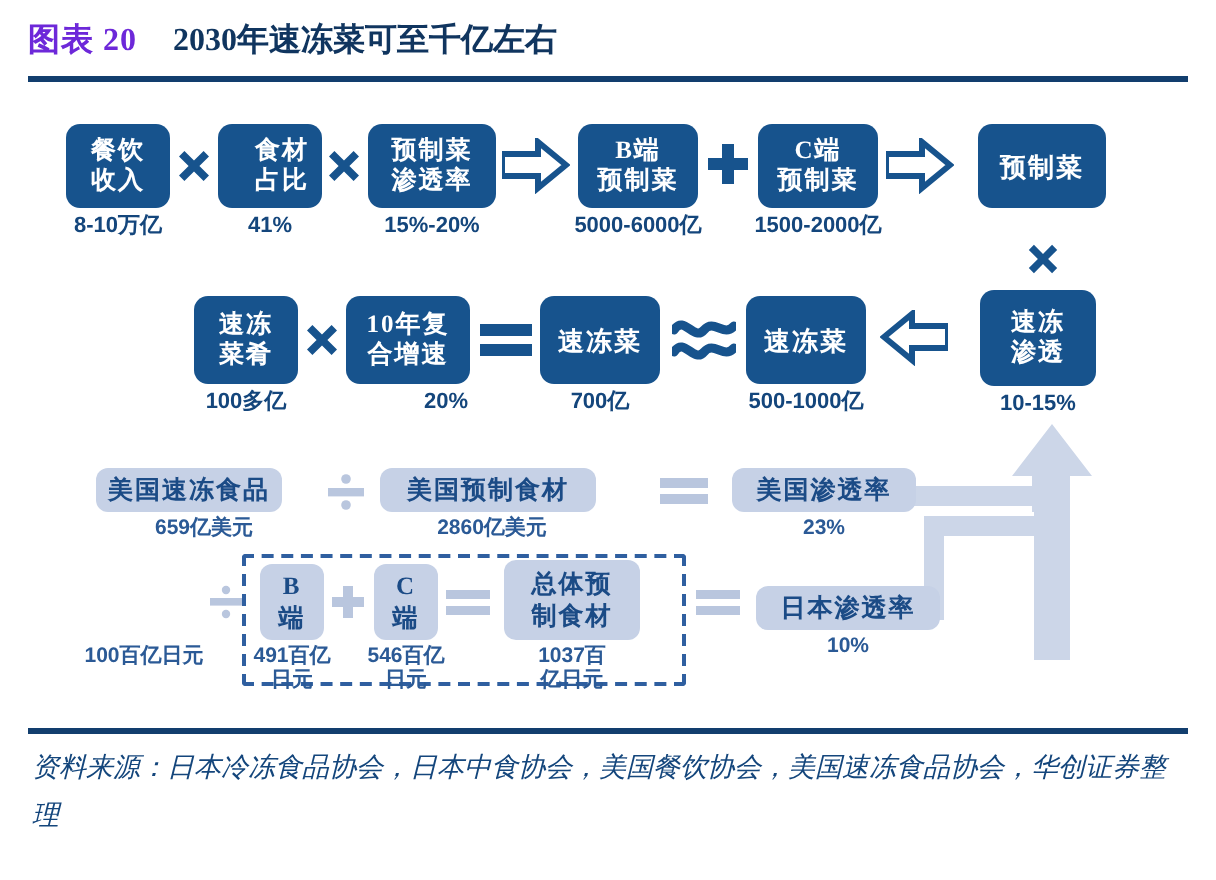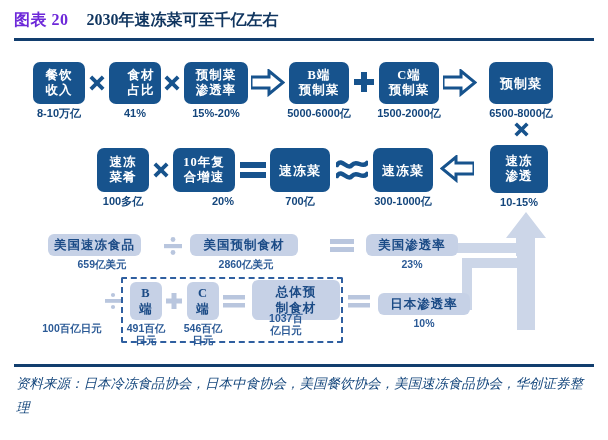--- a/index.html
+++ b/index.html
@@ -240,21 +240,20 @@
 
   <div class="op" style="left:443px; top:69px; width:34px; height:28px;">
     <svg width="34" height="28" viewBox="0 0 34 28">
       <path d="M0,8 L18,8 L18,2 L32,13.5 L18,25 L18,19 L0,19 Z" fill="none" stroke="#17538d" stroke-width="3" stroke-linejoin="miter"></path>
     </svg>
   </div>
 
   <div class="node box-dark one-line" style="left:489px; top:62px; width:64px; height:42px;">
     <span style="white-space:pre-line">预制菜</span>
   </div>
-  <div class="caption" style="left:478px; top:107px; width:86px;">6500-8000亿</div>
 
   <div class="op" style="left:512px; top:120px; width:18px; height:18px;">
     <svg width="17" height="17" viewBox="0 0 18 18">
         <path d="M4.2,1.5 L9,6.3 L13.8,1.5 L16.5,4.2 L11.7,9 L16.5,13.8 L13.8,16.5 L9,11.7 L4.2,16.5 L1.5,13.8 L6.3,9 L1.5,4.2 Z" fill="#17538d"></path>
       </svg>
   </div>
 
   <div class="node box-dark" style="left:97px; top:148px; width:52px; height:44px;">
     <span style="white-space:pre-line">速冻
 菜肴</span>
@@ -288,21 +287,21 @@
   <div class="op" style="left:336px; top:157px; width:32px; height:26px;">
     <svg width="32" height="26" viewBox="0 0 32 26">
       <path d="M1,8 C6,0 11,14 16,8 C21,2 26,12 31,6" fill="none" stroke="#17538d" stroke-width="4.5" stroke-linecap="round"></path>
       <path d="M1,19 C6,11 11,25 16,19 C21,13 26,23 31,17" fill="none" stroke="#17538d" stroke-width="4.5" stroke-linecap="round"></path>
     </svg>
   </div>
 
   <div class="node box-dark one-line" style="left:373px; top:148px; width:60px; height:44px;">
     <span style="white-space:pre-line">速冻菜</span>
   </div>
-  <div class="caption" style="left:362px; top:195px; width:82px;">300-1000亿</div>
+  <div class="caption" style="left:362px; top:195px; width:82px;">500-1000亿</div>
 
   <div class="op" style="left:440px; top:155px; width:34px; height:28px;">
     <svg width="34" height="28" viewBox="0 0 34 28">
       <path d="M34,8 L16,8 L16,2 L2,13.5 L16,25 L16,19 L34,19 Z" fill="none" stroke="#17538d" stroke-width="3" stroke-linejoin="miter"></path>
     </svg>
   </div>
 
   <div class="node box-dark" style="left:490px; top:145px; width:58px; height:48px;">
     <span style="white-space:pre-line">速冻
 渗透</span>
@@ -371,25 +370,25 @@
   <div class="caption light" style="left:177px; top:322px; width:52px;">546百亿
 日元</div>
 
   <div class="op" style="left:223px; top:294px; width:22px; height:15px;">
     <svg width="22" height="15" viewBox="0 0 22 15">
         <rect x="0" y="1" width="22" height="4.5" fill="#b9c6de"></rect>
         <rect x="0" y="9" width="22" height="4.5" fill="#b9c6de"></rect>
       </svg>
   </div>
 
-  <div class="node box-light" style="left:252px; top:280px; width:88px; height:40px;">
+  <div class="node box-light" style="left:252px; top:280px; width:68px; height:40px;">
     <span style="white-space:pre-line">总体预
 制食材</span>
   </div>
-  <div class="caption light" style="left:252px; top:312px; width:68px;">1037百
+  <div class="caption light" style="left:252px; top:322px; width:68px;">1037百
 亿日元</div>
 
   <div class="op" style="left:348px; top:294px; width:22px; height:15px;">
     <svg width="22" height="15" viewBox="0 0 22 15">
         <rect x="0" y="1" width="22" height="4.5" fill="#b9c6de"></rect>
         <rect x="0" y="9" width="22" height="4.5" fill="#b9c6de"></rect>
       </svg>
   </div>
 
   <div class="node box-light" style="left:378px; top:293px; width:92px; height:22px;">

